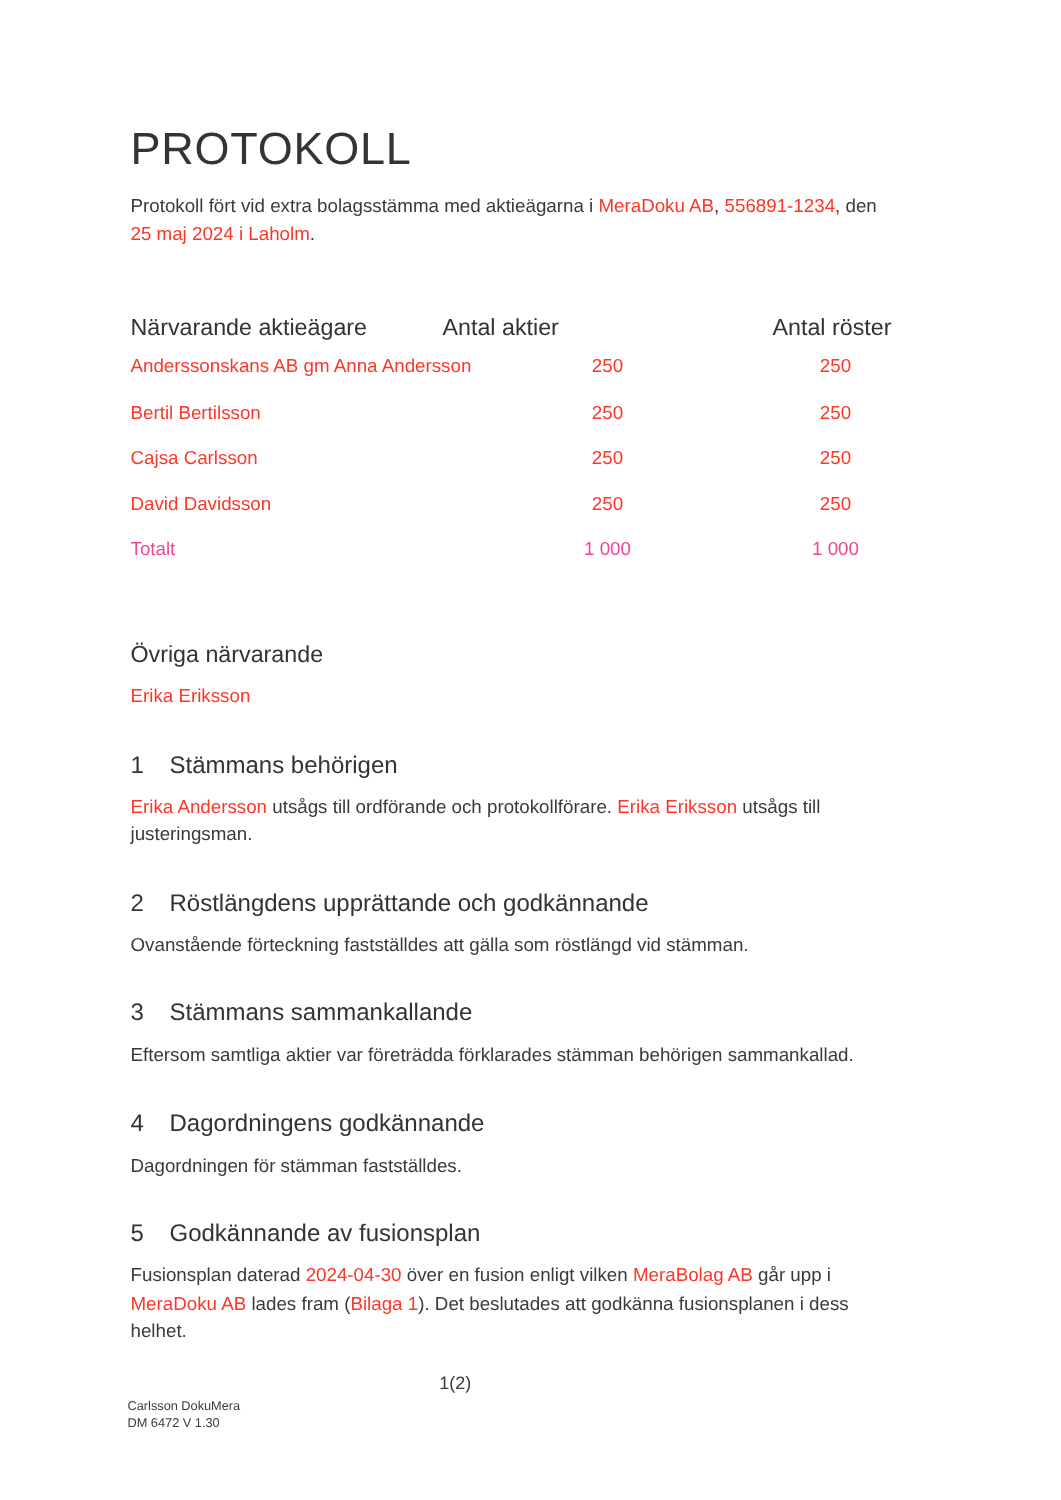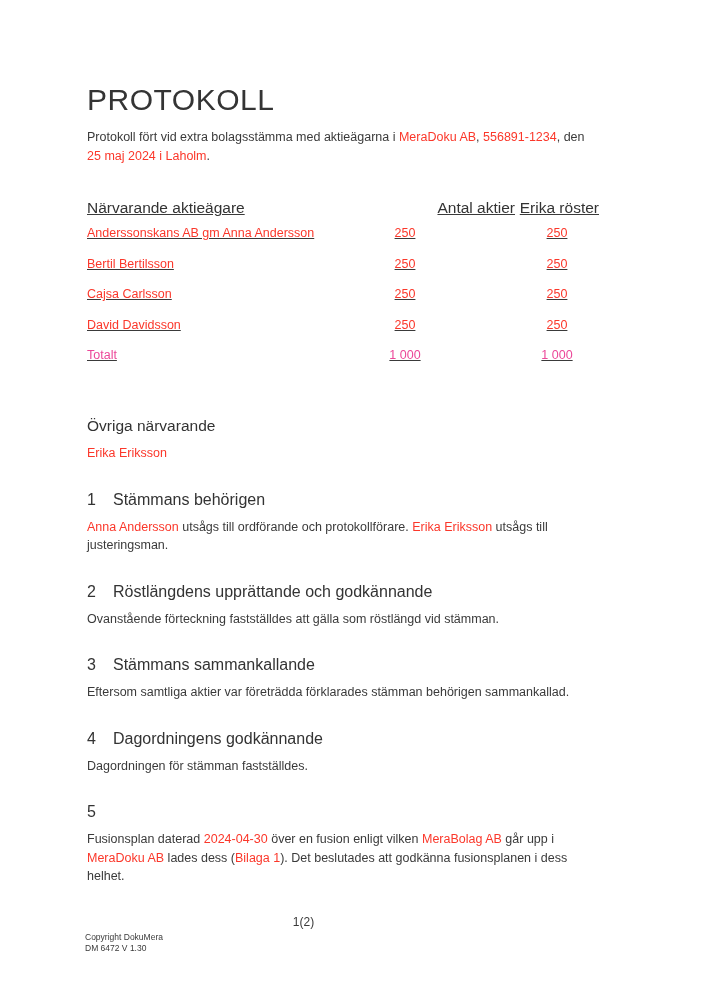--- a/index.html
+++ b/index.html
@@ -32,28 +32,28 @@
     font-size: 13px;
     letter-spacing: 1.6px;
     color: #3a3a3a;
   }
   .intro {
     font-size: 12.5px;
     line-height: 18.5px;
   }
   .red { color: #fb372a; }
   
-  .sh-table { margin-top: 34px; text-decoration: underline; }
+  .sh-table { margin-top: 45px; }
   .sh-row {
     display: grid;
     grid-template-columns: 208px 220px 84px;
     align-items: baseline;
   }
   .sh-head { font-size: 15.5px; color: #333333; }
-  .sh-head .cell-num { text-align: right; white-space: nowrap; }
+  .sh-head .cell-num { text-align: left; white-space: nowrap; }
   .sh-body .sh-row { margin-top: 0; height: 30.5px; align-items: start; }
   .sh-body { margin-top: 9px; font-size: 12.5px; }
   .cell-name { white-space: nowrap; }
   .cell-num { text-align: center; }
   .row-total { color: #ec4899; }
   
   .others-heading { margin-top: 38px; font-size: 15.5px; color: #333333; }
   .others-name { margin-top: 11px; font-size: 12.5px; }
   
   .section { margin-top: 28px; }
@@ -95,21 +95,21 @@
   <div class="content">
 
     <div class="doc-title">PROTOKOLL</div>
 
     <p class="intro"><span>Protokoll fört vid extra bolagsstämma med aktieägarna i </span><span class="red">MeraDoku AB</span><span>, </span><span class="red">556891-1234</span><span>, den </span><span class="red">25 maj 2024 i Laholm</span><span>.</span></p>
 
     <div class="sh-table">
       <div class="sh-row sh-head">
         <div class="cell-name">Närvarande aktieägare</div>
         <div class="cell-num">Antal aktier</div>
-        <div class="cell-num">Erika röster</div>
+        <div class="cell-num">Antal röster</div>
       </div>
       <div class="sh-body" id="table-body">
   <div class="sh-row red">
     <div class="cell-name">Anderssonskans AB gm Anna Andersson</div>
     <div class="cell-num">250</div>
     <div class="cell-num">250</div>
   </div>
 
   <div class="sh-row red">
     <div class="cell-name">Bertil Bertilsson</div>
@@ -139,21 +139,21 @@
 
     <div class="others-heading">Övriga närvarande</div>
     <div class="others-name red">Erika Eriksson</div>
 
     <div id="sections">
   <div class="section">
     <div class="sec-heading">
       <span class="sec-num">1</span>
       <span>Stämmans behörigen</span>
     </div>
-    <p class="sec-body"><span class="red">Anna Andersson</span><span> utsågs till ordförande och protokollförare. </span><span class="red">Erika Eriksson</span><span> utsågs till justeringsman.</span></p>
+    <p class="sec-body"><span class="red">Erika Andersson</span><span> utsågs till ordförande och protokollförare. </span><span class="red">Erika Eriksson</span><span> utsågs till justeringsman.</span></p>
   </div>
 
   <div class="section">
     <div class="sec-heading">
       <span class="sec-num">2</span>
       <span>Röstlängdens upprättande och godkännande</span>
     </div>
     <p class="sec-body"><span>Ovanstående förteckning fastställdes att gälla som röstlängd vid stämman.</span></p>
   </div>
 
@@ -169,25 +169,26 @@
     <div class="sec-heading">
       <span class="sec-num">4</span>
       <span>Dagordningens godkännande</span>
     </div>
     <p class="sec-body"><span>Dagordningen för stämman fastställdes.</span></p>
   </div>
 
   <div class="section">
     <div class="sec-heading">
       <span class="sec-num">5</span>
+      <span>Godkännande av fusionsplan</span>
     </div>
-    <p class="sec-body"><span>Fusionsplan daterad </span><span class="red">2024-04-30</span><span> över en fusion enligt vilken </span><span class="red">MeraBolag AB</span><span> går upp i </span><span class="red">MeraDoku AB</span><span> lades dess (</span><span class="red">Bilaga 1</span><span>). Det beslutades att godkänna fusionsplanen i dess helhet.</span></p>
+    <p class="sec-body"><span>Fusionsplan daterad </span><span class="red">2024-04-30</span><span> över en fusion enligt vilken </span><span class="red">MeraBolag AB</span><span> går upp i </span><span class="red">MeraDoku AB</span><span> lades fram (</span><span class="red">Bilaga 1</span><span>). Det beslutades att godkänna fusionsplanen i dess helhet.</span></p>
   </div>
 </div>
 
   </div>
 
   <div class="page-number">1(2)</div>
   <div class="footer-meta">
-    <div>Copyright DokuMera</div>
+    <div>Carlsson DokuMera</div>
     <div>DM 6472 V 1.30</div>
   </div>
 </div>
 
 </body></html>

